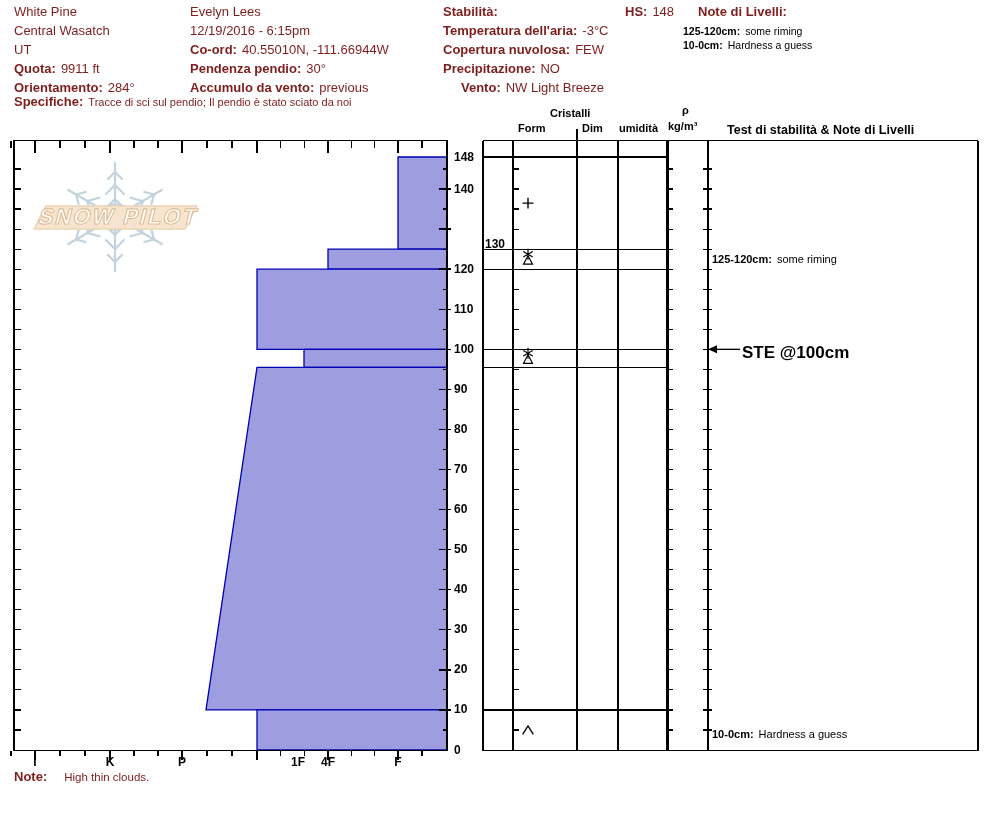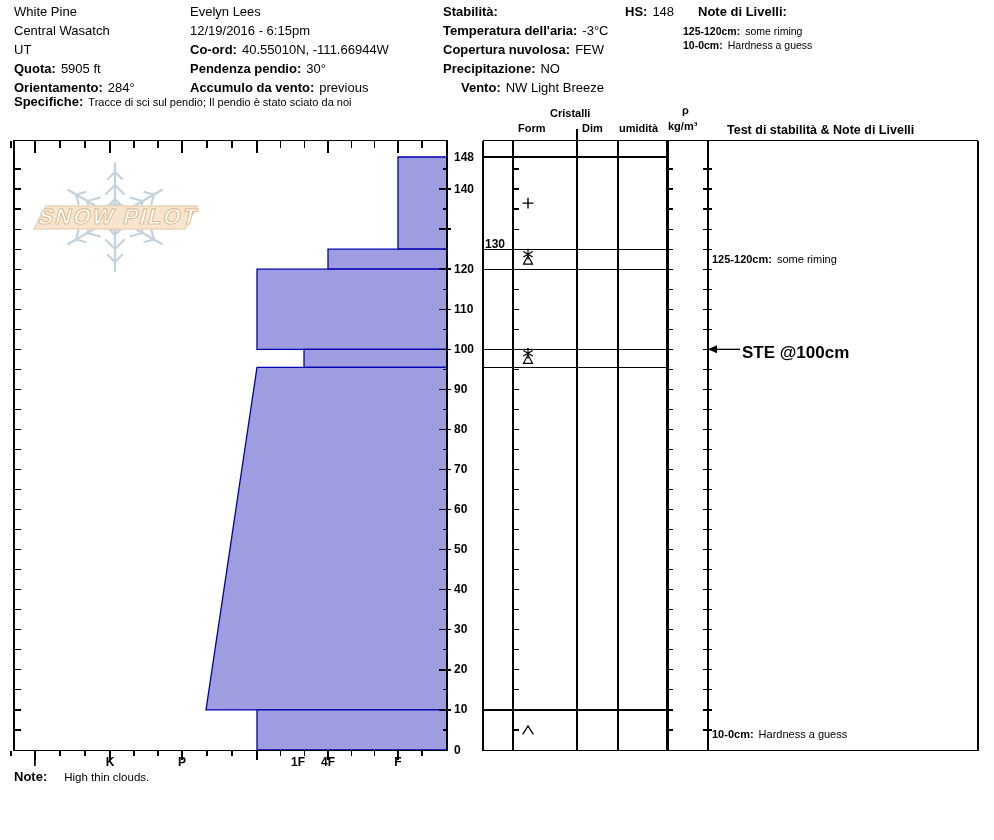--- a/index.html
+++ b/index.html
@@ -1,19 +1,19 @@
 <!DOCTYPE html>
 <html><head>
 <meta charset="utf-8">
 <style>
   html,body{margin:0;padding:0;background:#fff;width:994px;height:840px;overflow:hidden;
             font-family:"Liberation Sans",sans-serif;-webkit-font-smoothing:antialiased;}
   .page{position:relative;width:994px;height:840px;background:#fff;}
   .abs{position:absolute;}
-  .hrow{position:absolute;font-size:13px;color:#000000;white-space:nowrap;}
+  .hrow{position:absolute;font-size:13px;color:#7f1d1d;white-space:nowrap;}
   .hrow b{margin-right:5px;}
   .small-note{position:absolute;font-size:10.5px;white-space:nowrap;}
   .small-note b{margin-right:5px;}
   .dlab{position:absolute;font-size:12px;font-weight:bold;width:30px;white-space:nowrap;}
   .hlab{position:absolute;font-size:12px;font-weight:bold;width:30px;text-align:center;}
   .colhead{position:absolute;font-size:11px;font-weight:bold;white-space:nowrap;}
   .panel-note{position:absolute;font-size:11px;white-space:nowrap;}
   .panel-note b{margin-right:5px;}
   .ste{position:absolute;font-size:17px;font-weight:bold;white-space:nowrap;}
   #gfx{position:absolute;left:0;top:0;}
@@ -23,21 +23,21 @@
 </head>
 <body>
 
 <div class="page">
 
   <div>
 
     <div class="hrow" style="left:14px;top:4px"><span>White Pine</span></div>
     <div class="hrow" style="left:14px;top:23px"><span>Central Wasatch</span></div>
     <div class="hrow" style="left:14px;top:42px"><span>UT</span></div>
-    <div class="hrow" style="left:14px;top:61px"><b>Quota:</b><span>5905 ft</span></div>
+    <div class="hrow" style="left:14px;top:61px"><b>Quota:</b><span>9911 ft</span></div>
     <div class="hrow" style="left:14px;top:80px"><b>Orientamento:</b><span>284°</span></div>
 
     <div class="hrow" style="left:190px;top:4px"><span>Evelyn Lees</span></div>
     <div class="hrow" style="left:190px;top:23px"><span>12/19/2016 - 6:15pm</span></div>
     <div class="hrow" style="left:190px;top:42px"><b>Co-ord:</b><span>40.55010N, -111.66944W</span></div>
     <div class="hrow" style="left:190px;top:61px"><b>Pendenza pendio:</b><span>30°</span></div>
     <div class="hrow" style="left:190px;top:80px"><b>Accumulo da vento:</b><span>previous</span></div>
 
     <div class="hrow" style="left:443px;top:4px"><b>Stabilità:</b></div>
     <div class="hrow" style="left:625px;top:4px"><b>HS:</b><span>148</span></div>

